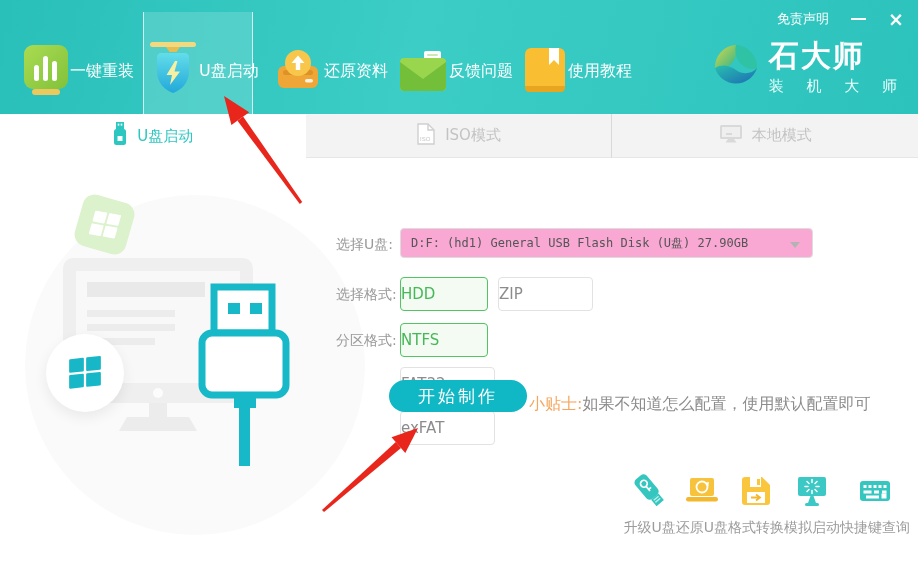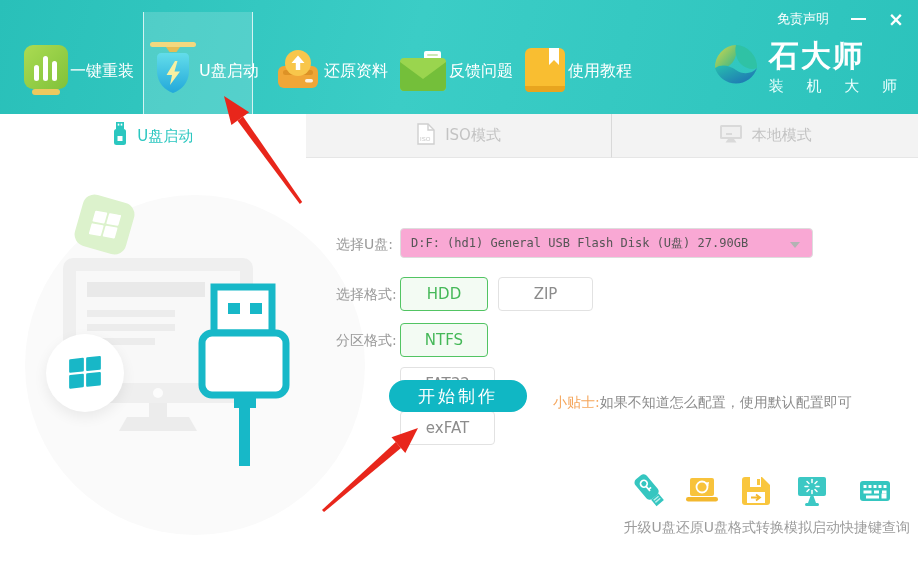--- a/index.html
+++ b/index.html
@@ -55,29 +55,29 @@
 
   .dropdown { position:absolute; left:400px; top:70px; width:413px; height:30px;
     border:1px solid #ddd; border-radius:4px; background:#f9a8d4; cursor:pointer; }
   .dropdown-value { position:absolute; left:10px; top:0; line-height:28px;
     font-family:"DejaVu Sans Mono","Liberation Mono",monospace; font-size:12px; color:#555; white-space:nowrap; }
   .dropdown-caret { position:absolute; right:12px; top:13px; width:0; height:0;
     border-left:5px solid transparent; border-right:5px solid transparent; border-top:6px solid #b3b3b3; }
 
   .opt-row { position:absolute; left:400px; display:flex; gap:10px; }
   .row-format { top:119px; } .row-partition { top:165px;flex-direction:column; }
-  .opt-btn { height:34px; line-height:32px; text-align:center; border-radius:4px;
+  .opt-btn { height:34px; line-height:32px; border-radius:4px;
     font-size:15px; cursor:pointer; border:1px solid #e2e2e2; color:#8c8c8c; background:#fff; }
   .opt-btn.selected { border:1px solid #52c463; color:#45b858; background:#f3fbf3; }
   .w88 { width:88px; } .w95 { width:95px; }
 
   .start-btn { position:absolute; left:389px; top:222px; width:138px; height:32px;
     border:none; border-radius:22px; background:#10b7c4; color:#fff; font-size:17px;
     letter-spacing:3px; cursor:pointer; font-family:inherit; }
-  .tip { position:absolute; left:553px; top:236px; font-size:14px; white-space:nowrap; }
+  .tip { position:absolute; left:529px; top:236px; font-size:16px; white-space:nowrap; }
   .tip-prefix { color:#f5a65c; } .tip-text { color:#8c8c8c; }
 
   .toolbar { position:absolute; left:445px; top:314px; width:465px;
     display:flex; justify-content:flex-end; }
   .tool-item { display:flex; flex-direction:column; align-items:center; gap:9px; cursor:pointer; }
   .tool-icon { height:38px; display:flex; align-items:center; justify-content:center; }
   .tool-label { font-size:14px; color:#9c9c9c; white-space:nowrap; }
 
   .arrows { position:absolute; left:0; top:0; z-index:60; pointer-events:none; }
 </style>

